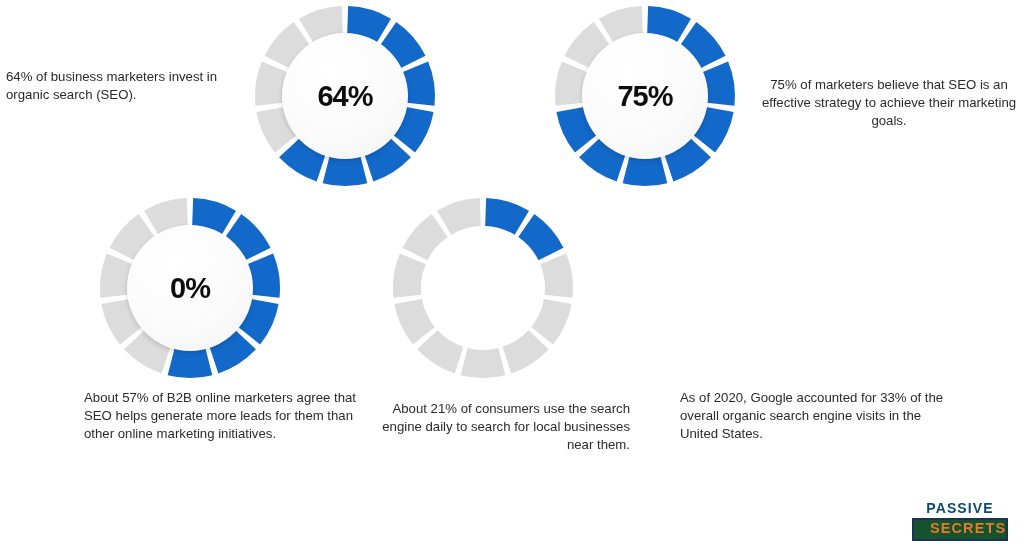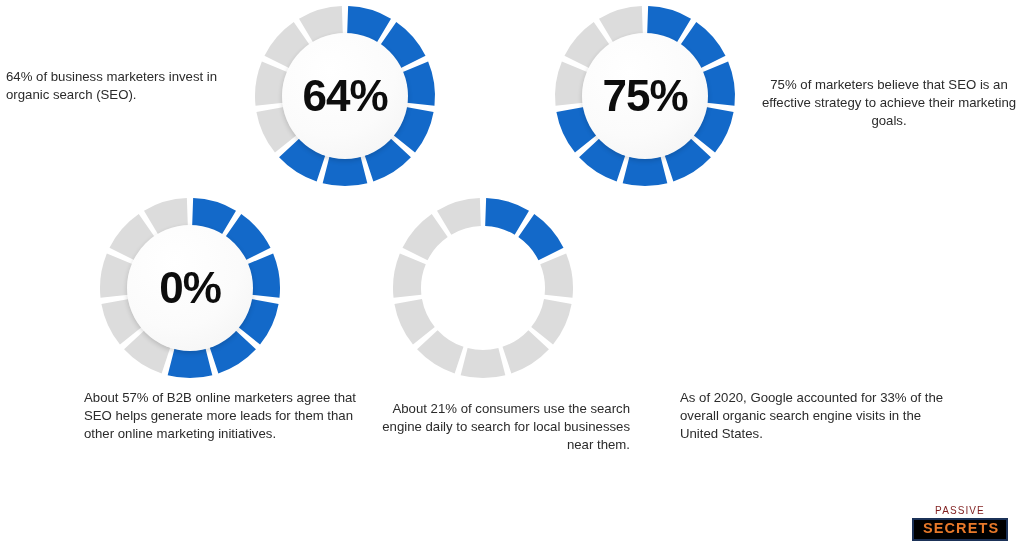--- a/index.html
+++ b/index.html
@@ -38,21 +38,21 @@
     height: 126px;
     border-radius: 50%;
     background: radial-gradient(circle at 38% 30%, #ffffff 0%, #fbfbfb 55%, #f2f2f2 100%);
     box-shadow: 0 2px 5px rgba(0,0,0,0.16);
     display: flex;
     align-items: center;
     justify-content: center;
   }
   .gauge .hub span {
     font-family: "Liberation Sans", sans-serif;
-    font-size: 44px;
+    font-size: 29px;
     font-weight: bold;
     color: #0d0d0d;
     letter-spacing: -1px;
     line-height: 1;
   }
 
   
   .caption {
     position: absolute;
     font-family: "Liberation Sans", sans-serif;
@@ -64,31 +64,31 @@
   
   #logo {
     position: absolute;
     right: 16px;
     bottom: 10px;
     width: 96px;
     text-align: center;
   }
   #logo .lg-top {
     font-family: "Liberation Sans", sans-serif;
-    font-size: 10px;
-    font-weight: normal;
+    font-size: 14px;
+    font-weight: bold;
     letter-spacing: 1.1px;
-    color: #7f1d1d;
+    color: #0c4a6e;
     line-height: 1.15;
   }
   #logo .lg-box {
     margin-top: 2px;
     border: 2.5px solid #1b3157;
-    padding: 1px 9px 2px;
-    background: #000000;
+    padding: 1px 16px 2px;
+    background: #14532d;
   }
   #logo .lg-bottom {
     font-family: "Liberation Sans", sans-serif;
     font-size: 14.5px;
     font-weight: bold;
     letter-spacing: 1.1px;
     color: #e8792a;
     line-height: 1.1;
   }
 </style>

